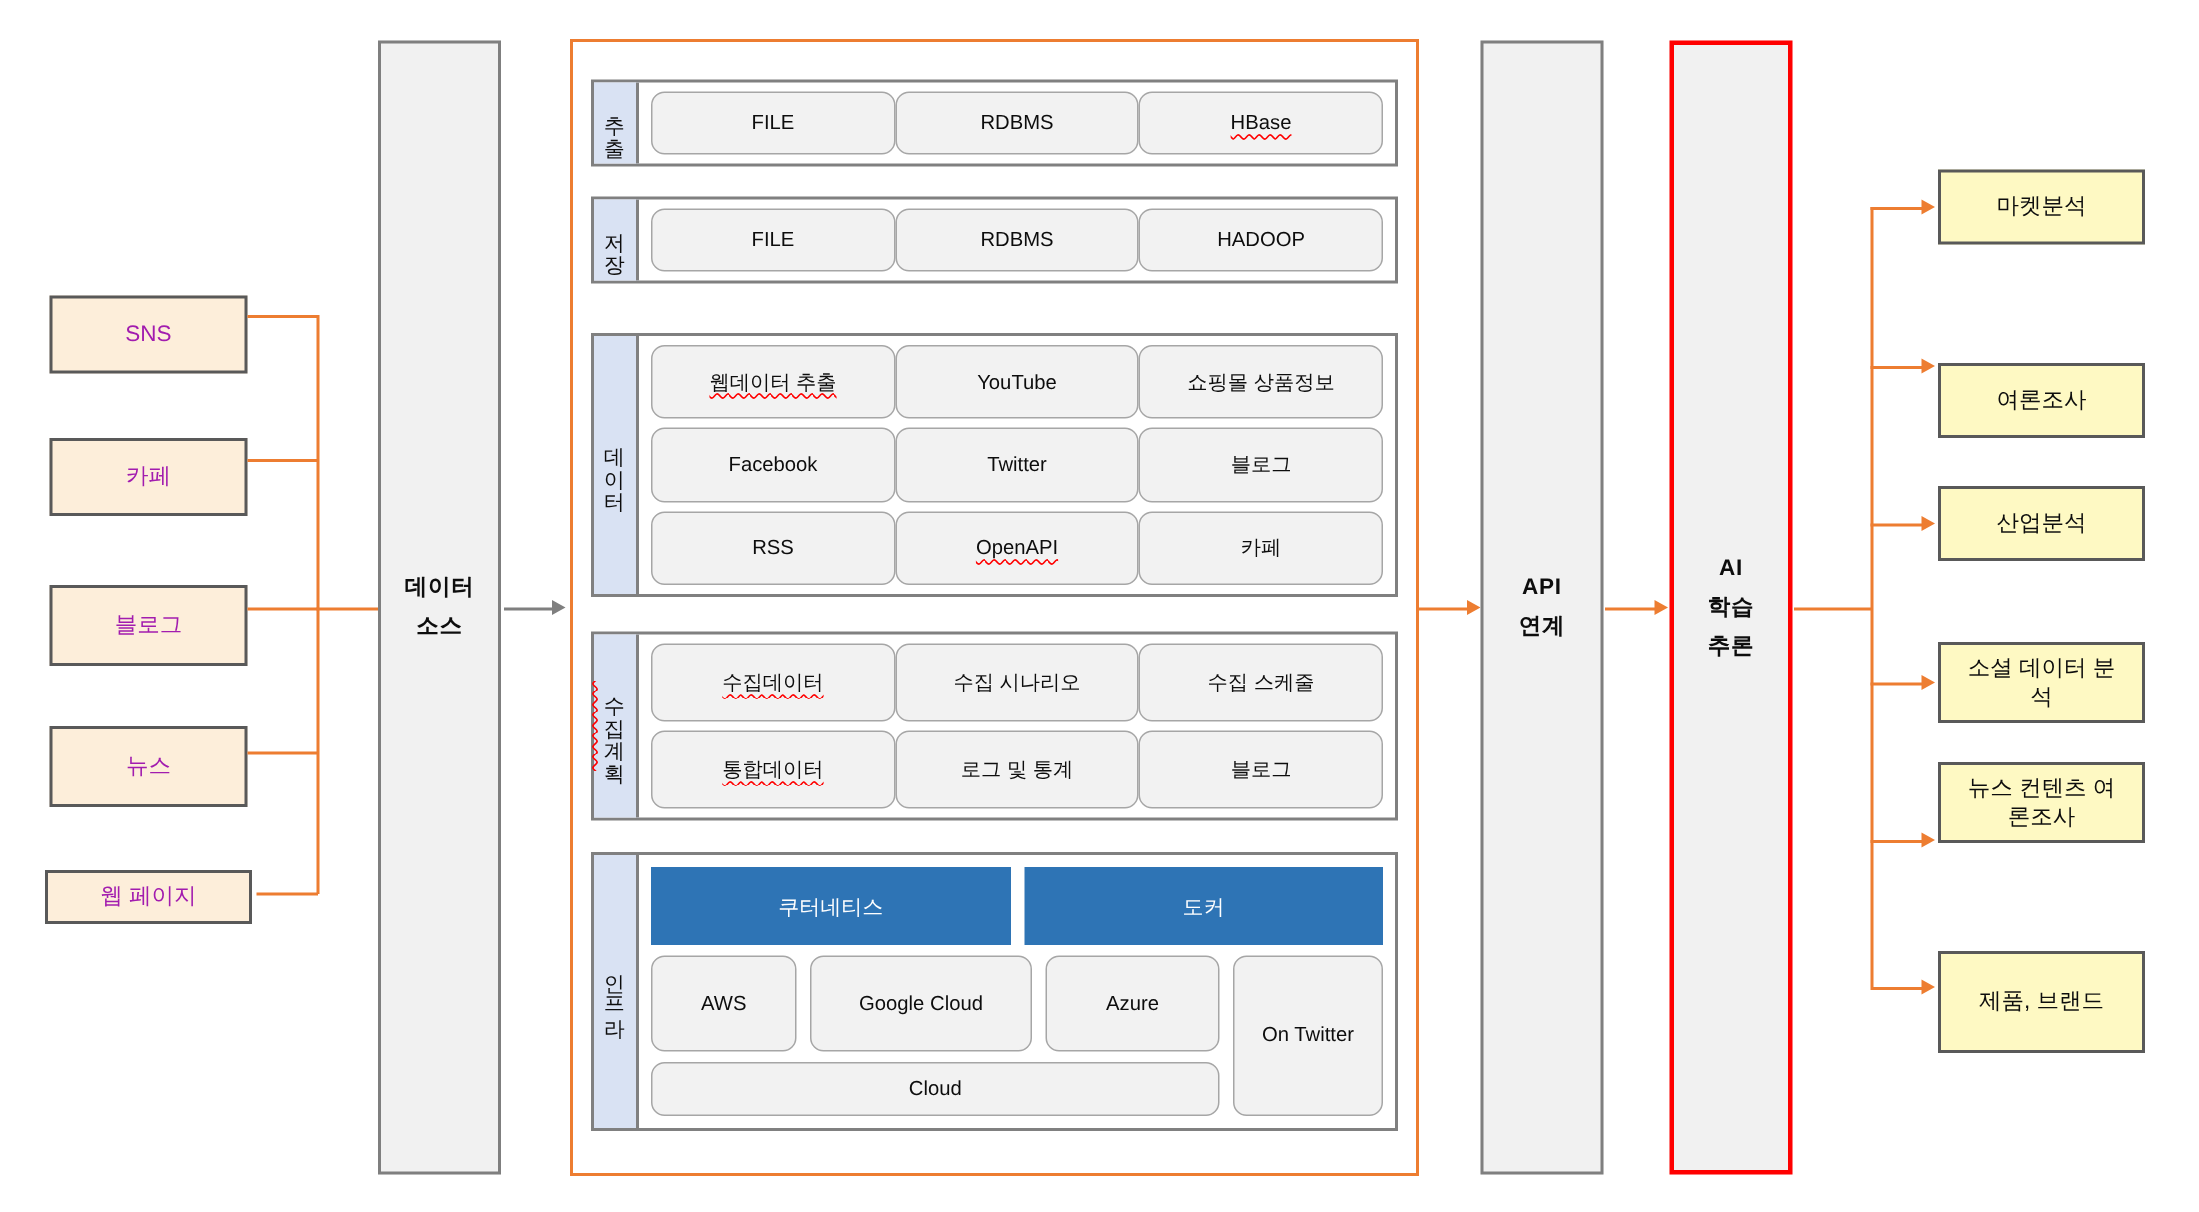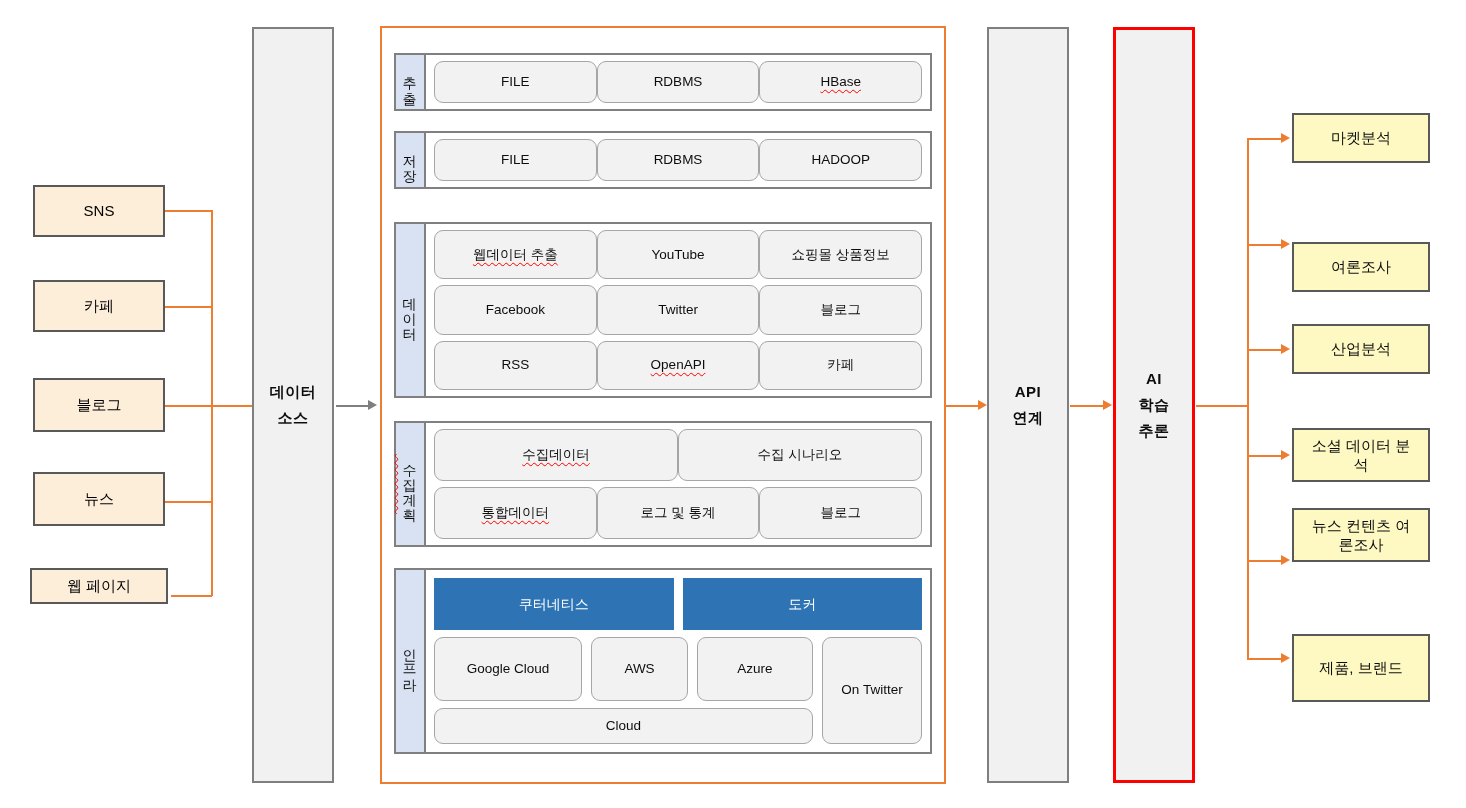--- a/index.html
+++ b/index.html
@@ -11,21 +11,21 @@
   }
   #stage { position: relative; width: 1466px; height: 808px; }
 
   
   .abs { position: absolute; }
   .srcbox {
     background: #fdeeda;
     border: 2.5px solid #595959;
     display: flex; align-items: center; justify-content: center;
     text-align: center;
-    font-size: 15px; color: #000000; line-height: 1.25;
+    font-size: 15px; color: #a21caf; line-height: 1.25; margin-top: 12px;
   }
   .outbox {
     background: #fef9c3;
     border: 2.5px solid #595959;
     display: flex; align-items: center; justify-content: center;
     text-align: center;
     font-size: 15px; color: #0d0d0d; line-height: 1.3;
   }
   .column {
     background: #f1f1f1;
@@ -226,20 +226,23 @@
         <span class="squiggle">수집계획</span>
       </div>
       <div class="secbody">
         <div class="row">
           <div class="pill">
             <span class="squiggle">수집데이터</span>
           </div>
           <div class="pill">
             <span>수집 시나리오</span>
           </div>
+          <div class="pill">
+            <span>수집 스케줄</span>
+          </div>
         </div>
         <div class="row">
           <div class="pill">
             <span class="squiggle">통합데이터</span>
           </div>
           <div class="pill">
             <span>로그 및 통계</span>
           </div>
           <div class="pill">
             <span>블로그</span>
@@ -259,25 +262,25 @@
             <span>쿠터네티스</span>
           </div>
           <div class="pill blue">
             <span>도커</span>
           </div>
         </div>
 
         <div style="display:flex; gap:9px; flex:1;">
           <div style="display:flex; flex-direction:column; gap:7px; flex:1;">
             <div class="row" style="gap:9px; flex:1;">
+              <div class="pill" style="flex:0 0 97px;">
+                <span>AWS</span>
+              </div>
               <div class="pill" style="flex:0 0 148px;">
                 <span>Google Cloud</span>
-              </div>
-              <div class="pill" style="flex:0 0 97px;">
-                <span>AWS</span>
               </div>
               <div class="pill" style="flex:1;">
                 <span>Azure</span>
               </div>
             </div>
             <div class="pill" style="flex:0 0 36px;">
               <span>Cloud</span>
             </div>
           </div>
           <div class="pill" style="flex:0 0 100px;">

